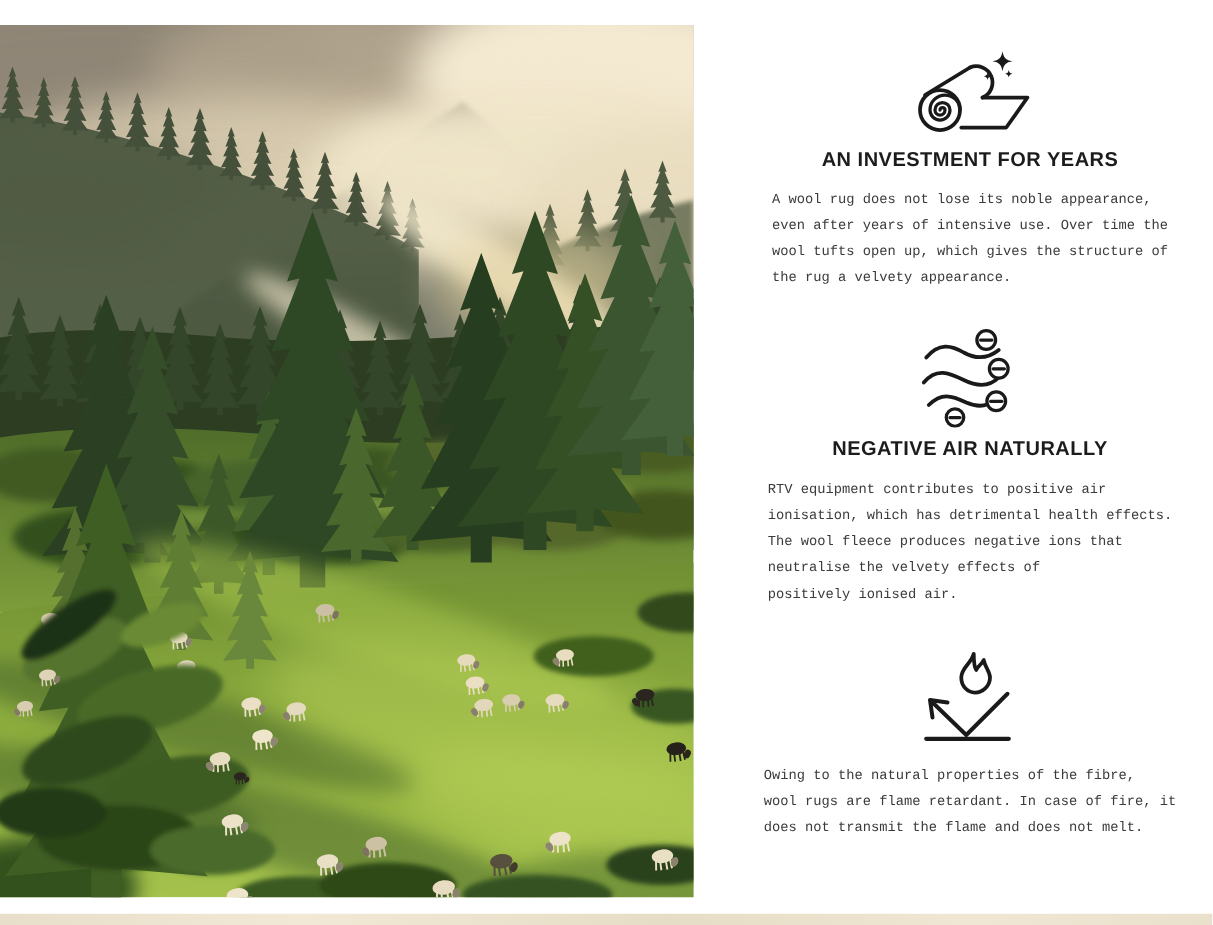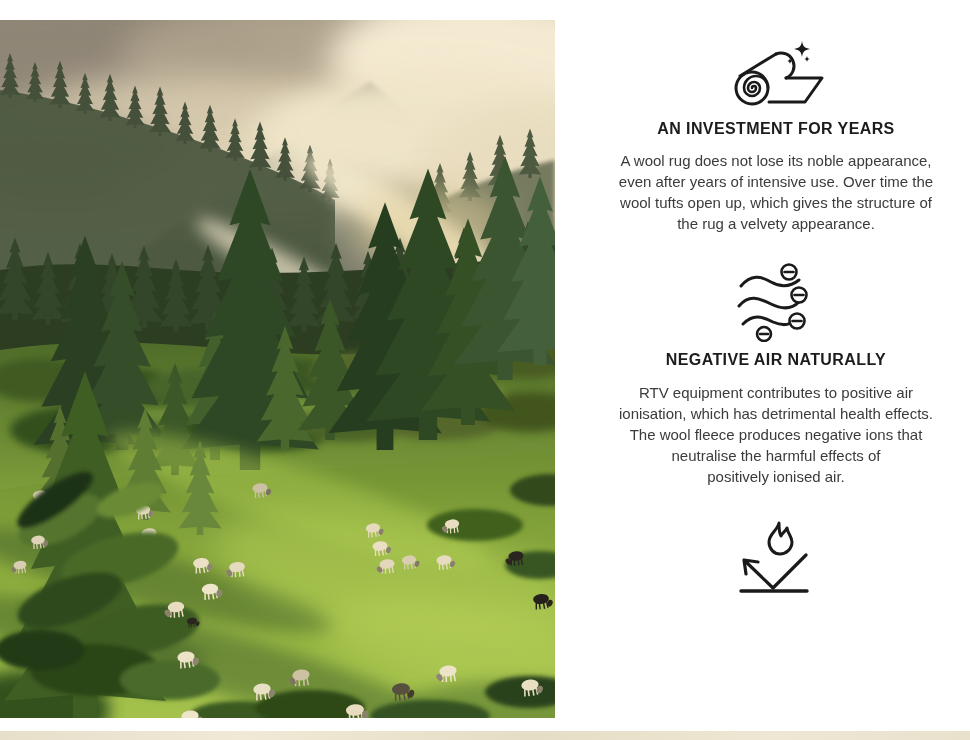--- a/index.html
+++ b/index.html
@@ -4,30 +4,30 @@
 <style>
   html,body{margin:0;padding:0;}
   body{
     width:970px;height:740px;background:#ffffff;
     font-family:"Liberation Sans",sans-serif;
     position:relative;overflow:hidden;
   }
   .photo{position:absolute;left:0;top:20px;width:555px;height:698px;overflow:hidden;}
   .photo svg{display:block;}
   .features{position:absolute;left:585px;top:0;width:382px;height:740px;}
-  .feature{position:absolute;left:0;width:100%;display:flex;flex-direction:column;align-items:center;text-align:center;}
+  .feature{position:absolute;left:0;width:100%;display:flex;flex-direction:column;align-items:center;}
   .f1{top:38px}.f2{top:262px}.f3{top:519px}
   .icon-box{display:flex;align-items:flex-end;justify-content:center;color:var(--icon,#1a1a1a);}
   .f1 .icon-box{height:70px}
   .f2 .icon-box{height:80px}
   .f3 .icon-box{height:78px}
   .feature h3{margin:12px 0 0;font-size:16px;line-height:17px;font-weight:700;letter-spacing:.4px;color:var(--title,#1c1c1c);}
   .f2 h3{margin-top:9px}
   .f3 h3{margin-top:7px}
-  .feature p{margin:13px 0 0;font-size:15px;line-height:21px;color:var(--body,#3b3b3b);white-space:pre-line;}
+  .feature p{margin:13px 0 0;font-size:11px;line-height:21px;color:var(--body,#3b3b3b);white-space:pre-line;font-family:Liberation Mono, monospace;}
   .f2 p,.f3 p{margin-top:14px}
   .bottom-strip{position:absolute;left:0;top:731px;width:970px;height:9px;
     background:linear-gradient(90deg,#e7dfca 0%,#f1e9d5 25%,#e6ddc6 55%,#efe7d3 80%,#e9e1cc 100%);}
 </style>
 </head>
 <body>
 
 <div class="photo">
 <svg width="555" height="698" viewBox="0 0 555 698" xmlns="http://www.w3.org/2000/svg">
   <defs>
@@ -287,29 +287,32 @@
             <path d="M61.5,59 L70.5,59"></path>
           <circle cx="33" cy="72" r="7" fill="#ffffff"></circle>
             <path d="M29,72 L37,72"></path>
         </g>
       </svg>
     </div>
     <h3>NEGATIVE AIR NATURALLY</h3>
     <p>RTV equipment contributes to positive air
 ionisation, which has detrimental health effects.
 The wool fleece produces negative ions that
-neutralise the harmful effects of
+neutralise the velvety effects of
 positively ionised air.</p>
   </section>
 
   <section class="feature f3">
     <div class="icon-box">
       <svg width="90" height="78" viewBox="0 0 90 78" fill="none" stroke="currentColor" stroke-width="3" stroke-linecap="round" stroke-linejoin="round">
         <path d="M48,4 C46,12 38,15 38,23 C38,30 43,35 49,35 C55,35 61,30 61,23 C61,18 57,15 56,9 C54,13 51,14 50,17 C48,14 48,9 48,4 Z"></path>
         <path d="M13,41 L27,43 M13,41 L15,55 M13,41 L42,69 L75,36" stroke-width="3.2"></path>
         <path d="M10,72 L76,72" stroke-width="3.4"></path>
       </svg>
     </div>
+    <p>Owing to the natural properties of the fibre,
+wool rugs are flame retardant. In case of fire, it
+does not transmit the flame and does not melt.</p>
   </section>
 
 </div>
 
 <div class="bottom-strip"></div>
 
 </body></html>

